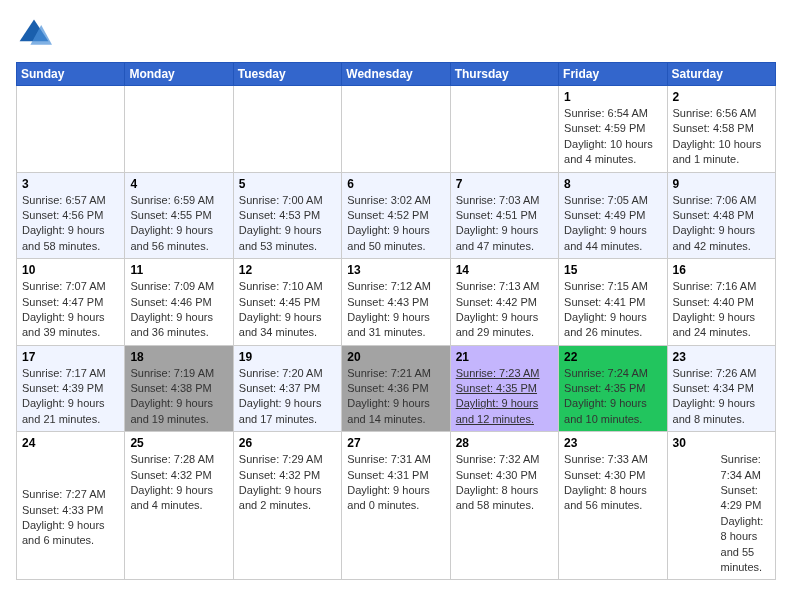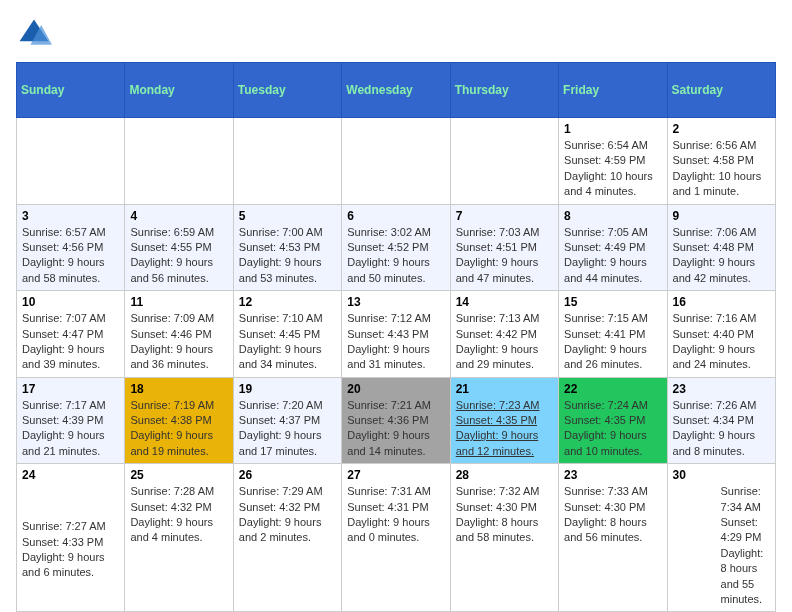--- a/index.html
+++ b/index.html
@@ -45,22 +45,22 @@
       font-size: 15px;
       color: #555;
     }
     .calendar {
       width: 100%;
       border-collapse: collapse;
       font-size: 11px;
     }
     .calendar th {
       background: #3366cc;
-      color: #86efac;
-      padding: 20px 4px;
+      color: #ffffff;
+      padding: 4px 4px;
       text-align: left;
       font-size: 12px;
       font-weight: bold;
       border: 1px solid #2255bb;
     }
     .calendar td {
       border: 1px solid #ccc;
       vertical-align: top;
       padding: 4px 5px;
       width: 107px;
@@ -223,39 +223,39 @@
 Daylight: 9 hours and 24 minutes.</div>
         </td>
       </tr>
       <tr>
         <td style="background: rgb(240, 244, 255);">
           <div class="day-number">17</div>
           <div class="day-info" style="white-space: pre-line;">Sunrise: 7:17 AM
 Sunset: 4:39 PM
 Daylight: 9 hours and 21 minutes.</div>
         </td>
-        <td style="background: #eab308;">
+        <td style="background: #a3a3a3;">
           <div class="day-number">18</div>
           <div class="day-info" style="white-space: pre-line;">Sunrise: 7:19 AM
 Sunset: 4:38 PM
 Daylight: 9 hours and 19 minutes.</div>
         </td>
         <td style="background: rgb(240, 244, 255);">
           <div class="day-number">19</div>
           <div class="day-info" style="white-space: pre-line;">Sunrise: 7:20 AM
 Sunset: 4:37 PM
 Daylight: 9 hours and 17 minutes.</div>
         </td>
         <td style="background: #a3a3a3;">
           <div class="day-number">20</div>
           <div class="day-info" style="white-space: pre-line;">Sunrise: 7:21 AM
 Sunset: 4:36 PM
 Daylight: 9 hours and 14 minutes.</div>
         </td>
-        <td style="background: #7dd3fc;">
+        <td style="background: #c4b5fd;">
           <div class="day-number">21</div>
           <div class="day-info" style="white-space: pre-line; text-decoration: underline;">Sunrise: 7:23 AM
 Sunset: 4:35 PM
 Daylight: 9 hours and 12 minutes.</div>
         </td>
         <td style="background: #22c55e;">
           <div class="day-number">22</div>
           <div class="day-info" style="white-space: pre-line;">Sunrise: 7:24 AM
 Sunset: 4:35 PM
 Daylight: 9 hours and 10 minutes.</div>

